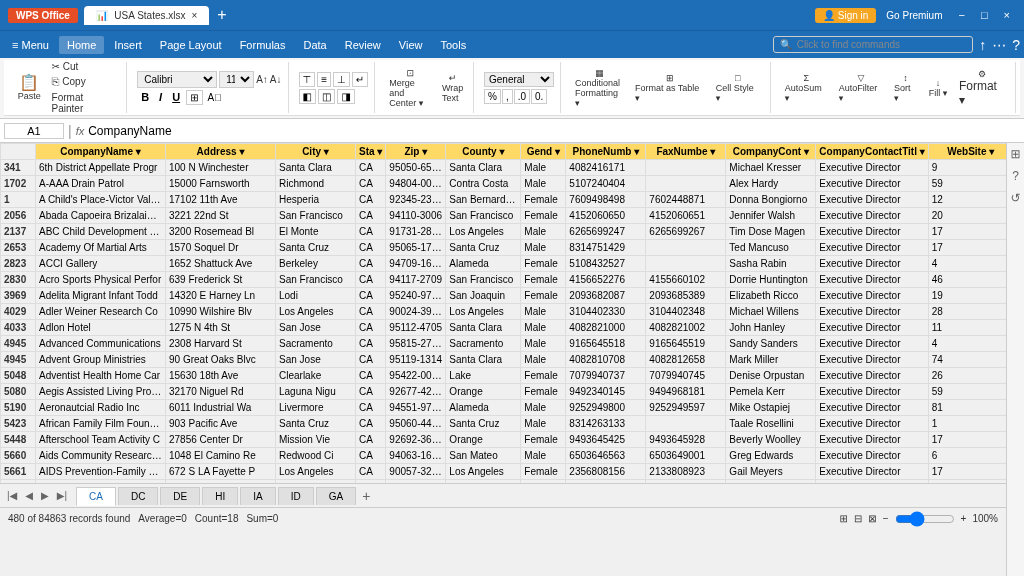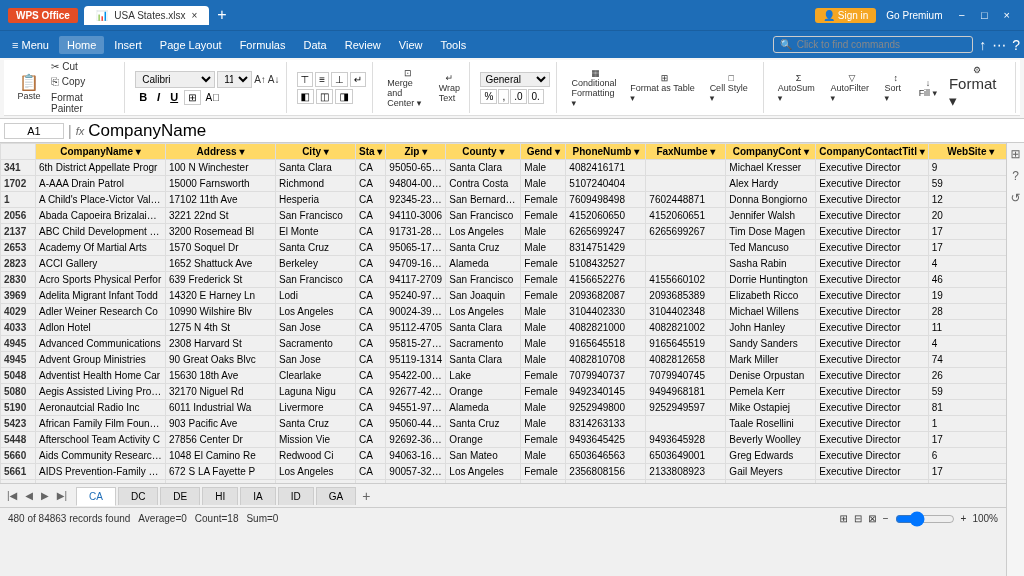--- a/index.html
+++ b/index.html
@@ -33,21 +33,21 @@
     .font-select { font-size: 10px; border: 1px solid #ccc; padding: 1px 2px; width: 80px; }
     .font-size-select { font-size: 10px; border: 1px solid #ccc; padding: 1px 2px; width: 35px; }
     .format-btn { font-size: 11px; font-weight: bold; cursor: pointer; padding: 1px 4px; border: none; background: transparent; }
     .search-box { display: flex; align-items: center; border: 1px solid #ccc; padding: 2px 6px; border-radius: 3px; gap: 4px; font-size: 10px; color: #888; flex: 1; max-width: 200px; }
 
     
     .formula-bar { display: flex; align-items: center; height: 24px; background: white; border-bottom: 1px solid #ccc; padding: 0 4px; gap: 4px; }
     .cell-ref { font-size: 11px; border: 1px solid #ccc; padding: 1px 4px; width: 60px; text-align: center; }
     .formula-sep { color: #999; font-size: 14px; }
     .fx-label { color: #666; font-size: 11px; font-style: italic; }
-    .formula-input { flex: 1; font-size: 17px; border: none; outline: none; }
+    .formula-input { flex: 1; font-size: 12px; border: none; outline: none; }
 
     
     .spreadsheet { display: flex; flex-direction: column; flex: 1; overflow: hidden; }
     .sheet-container { display: flex; flex-direction: column; height: 340px; overflow: hidden; }
 
     
     .grid-wrapper { overflow: auto; flex: 1; }
     .grid { border-collapse: collapse; width: max-content; }
     .grid th, .grid td { border: 1px solid #ddd; font-size: 10px; white-space: nowrap; overflow: hidden; padding: 0 3px; height: 16px; max-width: 120px; }
     .grid th { background: #f0f0f0; font-weight: bold; text-align: center; position: sticky; top: 0; z-index: 2; }
@@ -235,21 +235,21 @@
         <div class="ribbon-btn">
           <span>↕</span>
           <span style="font-size:9px">Sort ▾</span>
         </div>
         <div class="ribbon-btn">
           <span>↓</span>
           <span style="font-size:9px">Fill ▾</span>
         </div>
         <div class="ribbon-btn">
           <span>⚙</span>
-          <span style="font-size:15px">Format ▾</span>
+          <span style="font-size:12px">Format ▾</span>
         </div>
       </div>
     </div>
   </div>
 
   <div class="formula-bar">
     <input class="cell-ref" value="A1" style="">
     <span class="formula-sep">|</span>
     <span class="fx-label">fx</span>
     <input class="formula-input" value="CompanyName" style="">

